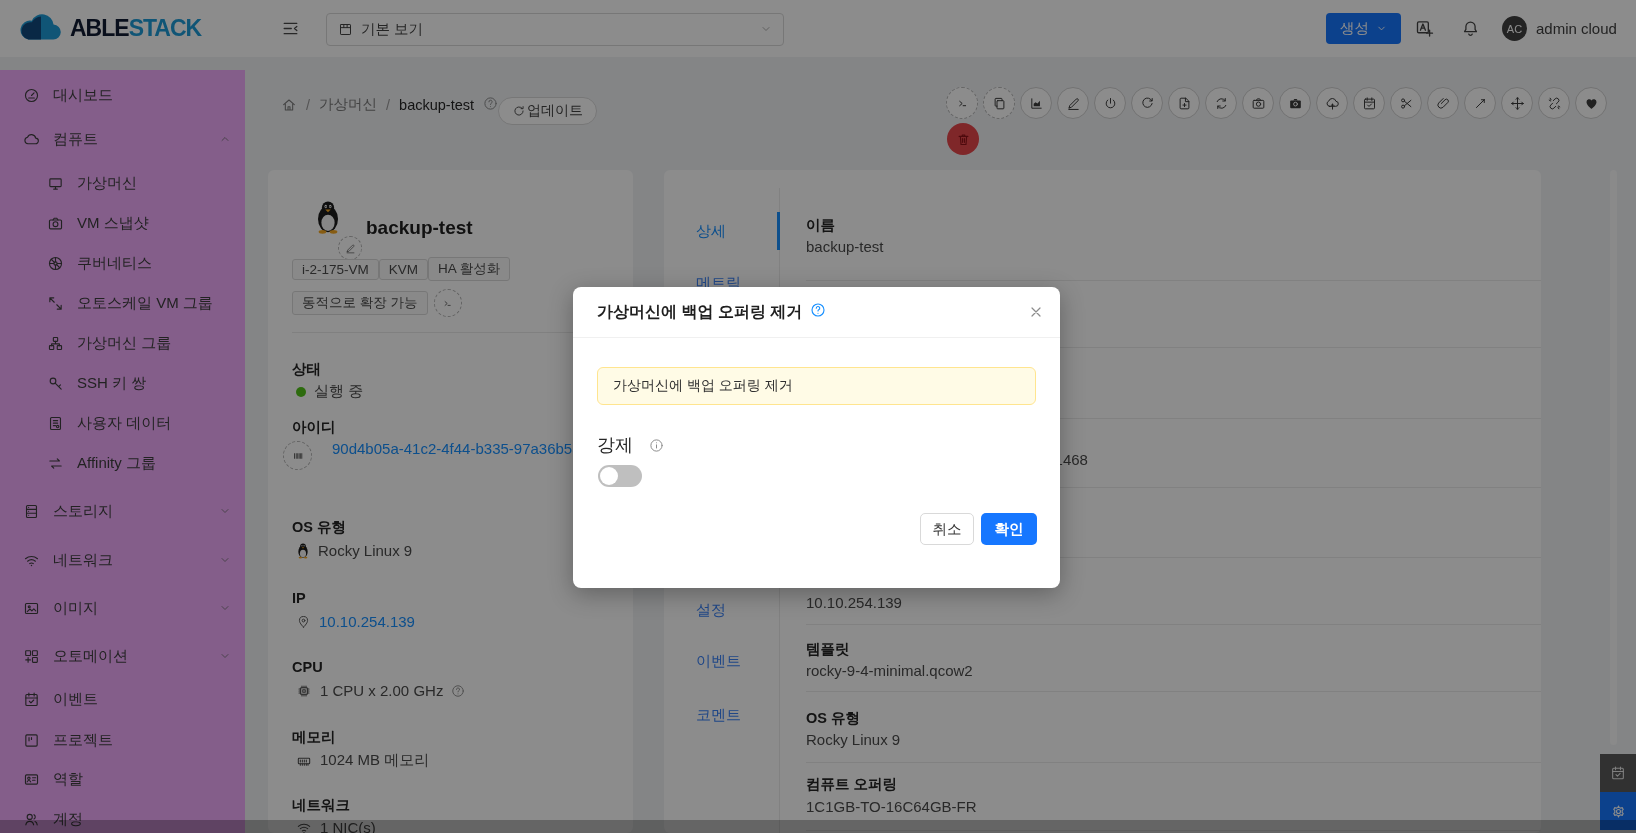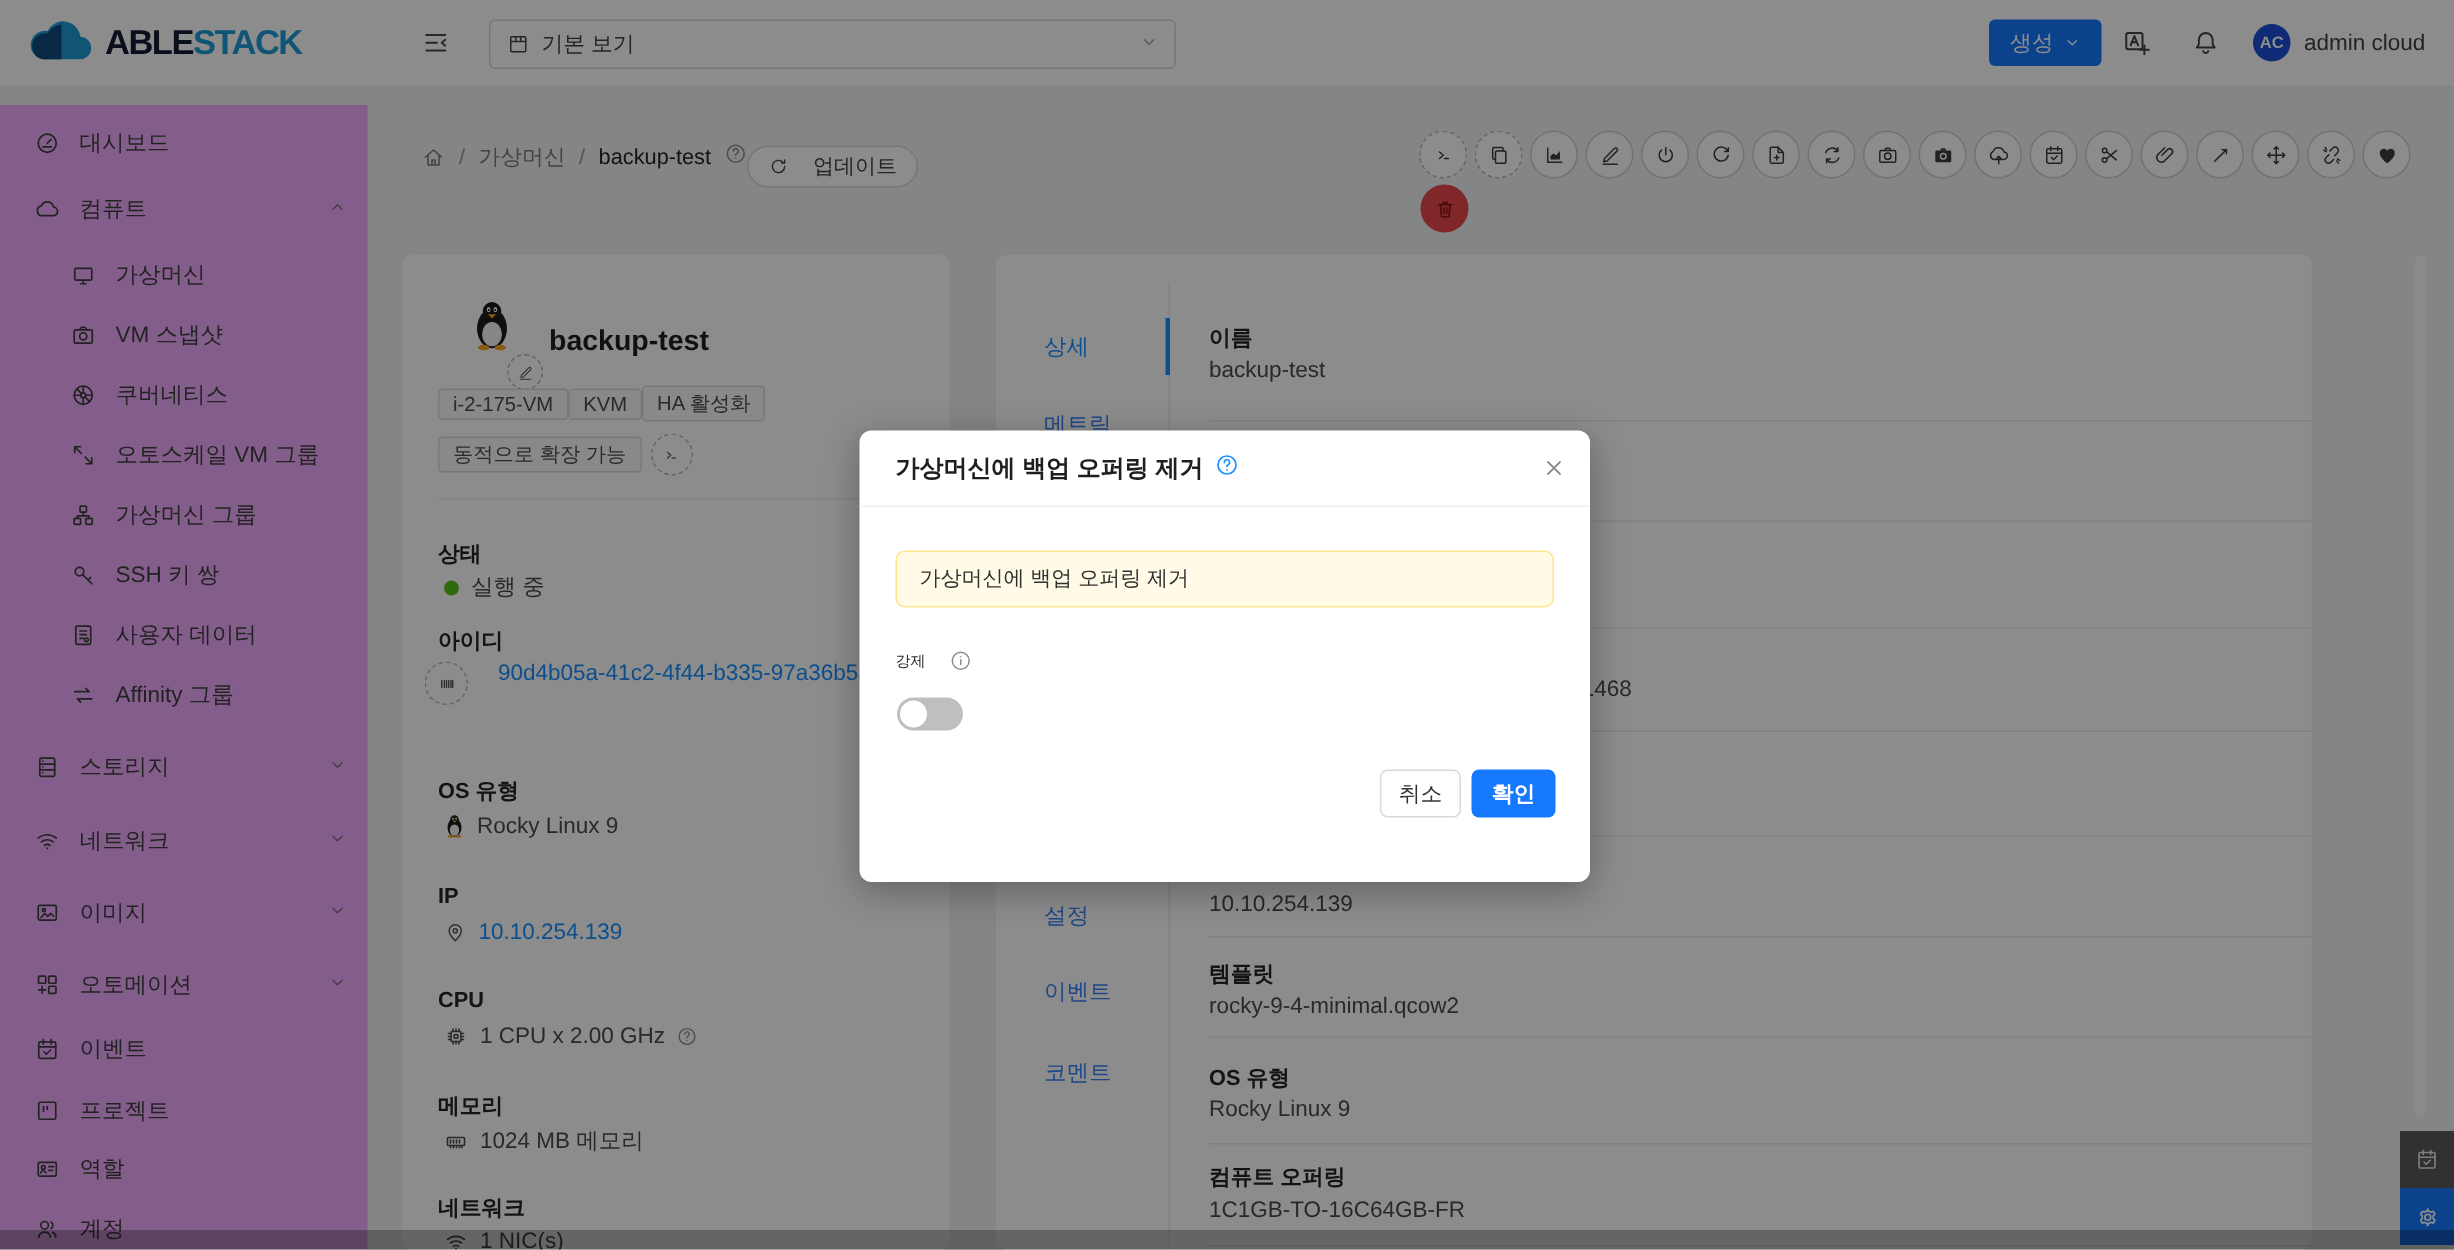--- a/index.html
+++ b/index.html
@@ -16,39 +16,39 @@
   .logo-text b{color:#1e9cd7;font-weight:800;}
   .fold{position:absolute;left:281px;top:19px;color:#4a4a4a;}
   .fold .ic{width:19px;height:19px;}
   .viewsel{position:absolute;left:326px;top:13px;width:434px;height:31px;border:1px solid #d9d9d9;
            border-radius:4px;background:#fff;display:flex;align-items:center;padding:0 11px;gap:8px;font-size:14.5px;color:#434343;}
   .viewsel .chev{margin-left:auto;color:#9a9a9a;}
   .create-btn{position:absolute;left:1326px;top:13px;width:75px;height:31px;background:#1677ff;color:#fff;
               border:none;border-radius:4px;font-size:14.5px;display:flex;align-items:center;justify-content:center;gap:7px;}
   .create-btn .ic{width:11px;height:11px;stroke-width:2;}
   .hic{position:absolute;top:19px;color:#434343;}
-  .avatar{position:absolute;left:1502px;top:16px;width:25px;height:25px;border-radius:50%;background:#1d4ed8;
-          color:#fff;font-size:11px;font-weight:700;display:flex;align-items:center;justify-content:center;}
+  .avatar{position:absolute;left:1502px;top:16px;width:25px;height:25px;border-radius:50%;background:#404040;
+          color:#fff;font-size:11px;font-weight:400;display:flex;align-items:center;justify-content:center;}
   .uname{position:absolute;left:1536px;top:20px;font-size:15px;color:#404040;}
 
   
   .side{position:absolute;left:0;top:70px;width:245px;bottom:0;background:#f0abfc;z-index:4;text-decoration:underline;}
   .side-item{position:absolute;left:0;width:100%;height:40px;display:flex;align-items:center;gap:13px;
              padding-left:23px;box-sizing:border-box;font-size:15px;color:#3f3f3f;cursor:pointer;}
   .side-item.sub{padding-left:47px;}
   .side-item .chev{position:absolute;right:14px;color:#6f6f6f;}
   .side-item .chev .ic{width:12px;height:12px;}
 
   
   .crumbs{position:absolute;left:281px;top:95px;display:flex;align-items:center;gap:9px;font-size:14.5px;color:#7a7a7a;z-index:2;}
   .crumbs .cur{color:#262626;}
   .crumbs .sep{color:#9a9a9a;}
   .crumbs .q{color:#8c8c8c;}
   .upd-btn{position:absolute;left:498px;top:97px;height:28px;padding:0 13px;border:1px solid #d9d9d9;border-radius:14px;
-           background:#fff;display:flex;align-items:center;gap:16px;font-size:14px;color:#434343;z-index:2;}
+           background:#fff;display:flex;align-items:center;gap:1px;font-size:14px;color:#434343;z-index:2;}
   .tools{position:absolute;top:87px;right:29px;display:flex;gap:5px;z-index:2;}
   .tbtn{width:32px;height:32px;border-radius:50%;border:1px solid #d0d0d0;background:#fff;color:#3c3c3c;
         display:flex;align-items:center;justify-content:center;padding:0;}
   .tbtn.dashed{border-style:dashed;border-color:#b9b9b9;}
   .tbtn .ic{width:15px;height:15px;}
   .del-btn{position:absolute;top:123px;right:657px;width:32px;height:32px;border-radius:50%;border:none;
            background:#e8474c;color:#8f1318;display:flex;align-items:center;justify-content:center;z-index:2;}
   .del-btn .ic{width:15px;height:15px;stroke-width:1.8;}
 
   
@@ -88,21 +88,21 @@
   .modal{position:absolute;left:573px;top:287px;width:487px;height:301px;background:#fff;border-radius:8px;
          box-shadow:0 6px 24px rgba(0,0,0,.3);z-index:60;box-sizing:border-box;}
   .m-head{position:absolute;left:0;top:0;right:0;height:51px;border-bottom:1px solid #f0f0f0;
           display:flex;align-items:center;padding:0 24px;gap:8px;box-sizing:border-box;}
   .m-title{font-size:16px;font-weight:600;color:#1f1f1f;}
   .m-help{color:#1890ff;}
   .m-help .ic{width:16px;height:16px;stroke-width:1.7;}
   .m-close{position:absolute;right:16px;top:17px;background:none;border:none;color:#8c8c8c;padding:0;}
   .m-alert{position:absolute;left:24px;top:80px;width:439px;height:38px;background:#fffbe6;border:1px solid #ffe58f;
            border-radius:6px;display:flex;align-items:center;padding:0 15px;font-size:14px;color:#303030;box-sizing:border-box;}
-  .m-force{position:absolute;left:24px;top:146px;display:flex;align-items:center;gap:16px;font-size:10px;color:#262626;}
+  .m-force{position:absolute;left:24px;top:146px;display:flex;align-items:center;gap:16px;font-size:18px;color:#262626;}
   .m-force .ic{width:15px;height:15px;color:#8c8c8c;}
   .switch{position:absolute;left:25px;top:178px;width:44px;height:22px;border-radius:11px;background:rgba(0,0,0,.25);border:none;padding:0;}
   .switch .knob{position:absolute;left:2px;top:2px;width:18px;height:18px;border-radius:50%;background:#fff;}
   .m-cancel{position:absolute;left:347px;top:226px;width:54px;height:32px;background:#fff;border:1px solid #d9d9d9;
             border-radius:5px;font-size:14.5px;color:#333;}
   .m-ok{position:absolute;left:408px;top:226px;width:56px;height:32px;background:#1677ff;border:none;
         border-radius:5px;font-size:14.5px;color:#fff;font-weight:600;}
 </style>
 </head>
 <body>

